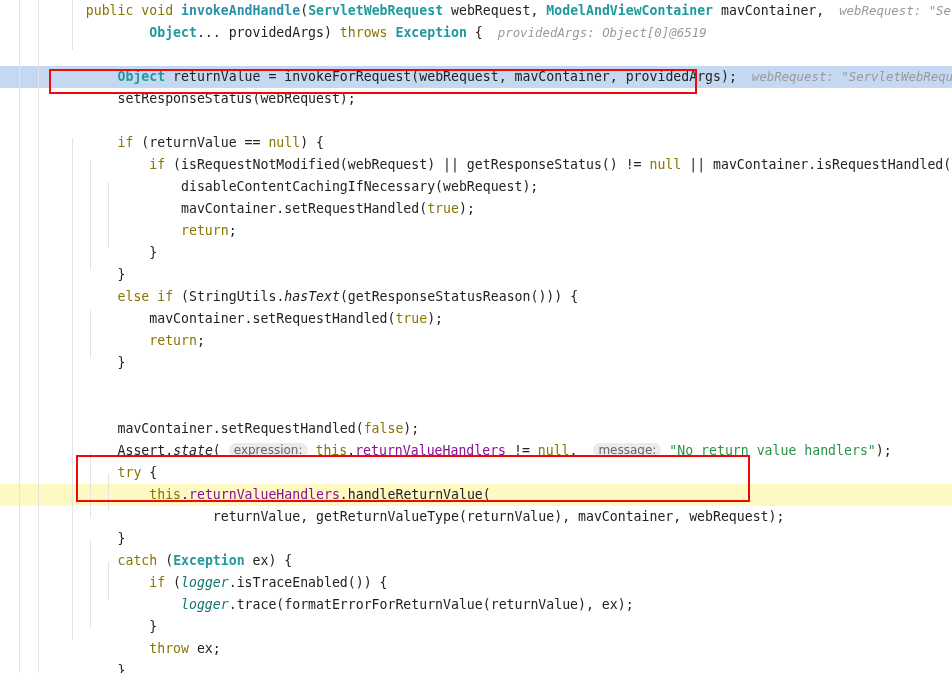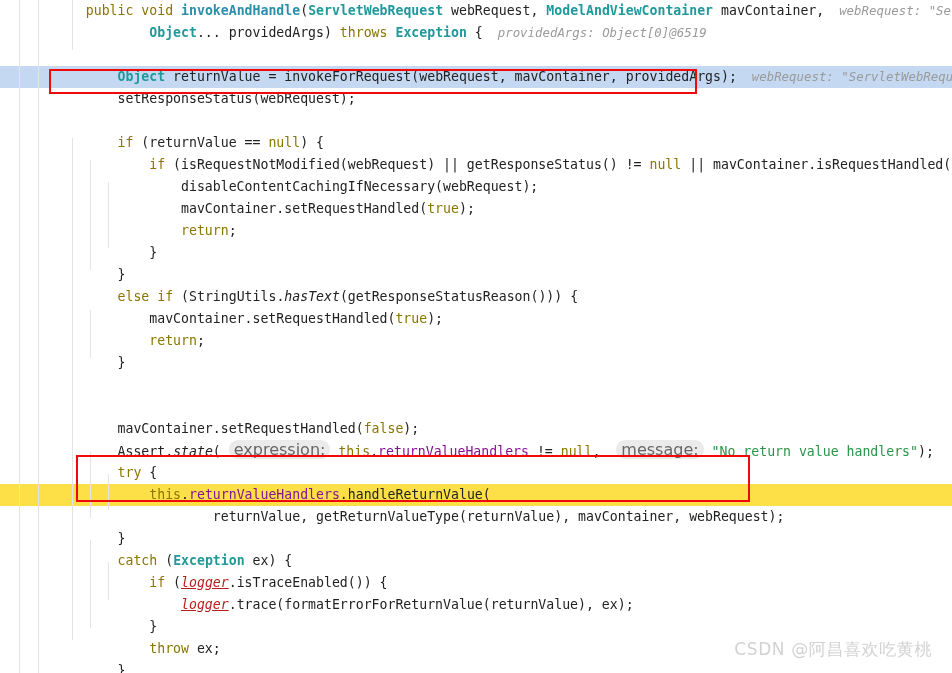--- a/index.html
+++ b/index.html
@@ -53,48 +53,48 @@
     white-space: pre;
     padding-left: 54px;
     box-sizing: border-box;
   }
 
   
   .line.hl-exec {
     background: #c5d8f2;
   }
   .line.hl-break {
-    background: #fde047;
+    background: #fef9c3;
   }
 
   
   .indent-guide {
     position: absolute;
     width: 1px;
     background: #e4e4e4;
     pointer-events: none;
   }
 
   
   .kw      { color: #8a7500; }          
   .mth     { color: #2b8fab; font-weight: bold; }          
   .typ     { color: #20999d; font-weight: bold; }          
   .txt     { color: #222222; }          
   .fld     { color: #871094; text-align: right; }          
-  .fldi    { color: #b91c1c; font-style: italic; text-decoration: underline; }  
+  .fldi    { color: #0f766e; font-style: italic; }  
   .sti     { color: #222222; font-style: italic; }  
   .str     { color: #2b9348; }
 
   
   .hint-chip {
     background: #ebebeb;
     color: #666666;
     border-radius: 9px;
     padding: 0 5px;
-    font-size: 16px;
+    font-size: 12px;
     font-family: "DejaVu Sans", "Liberation Sans", sans-serif;
     position: relative;
     top: -1px;
   }
 
   
   .inline-hint {
     color: #9a9a9a;
     font-style: italic;
     font-size: 12.4px;
@@ -145,15 +145,14 @@
       <div class="indent-guide" style="left: 108px; top: 182px; height: 66px;"></div>
       <div class="indent-guide" style="left: 108px; top: 474px; height: 36px;"></div>
       <div class="indent-guide" style="left: 108px; top: 562px; height: 38px;"></div>
     </div>
 
   <div id="annotation-layer">
       <div class="redbox" style="left: 49px; top: 69px; width: 648px; height: 25px;"></div>
       <div class="redbox" style="left: 76px; top: 455px; width: 674px; height: 47px;"></div>
     </div>
 
-  <div id="watermark">CSDN @阿昌喜欢吃黄桃</div>
 
 </div>
 
 </body></html>

